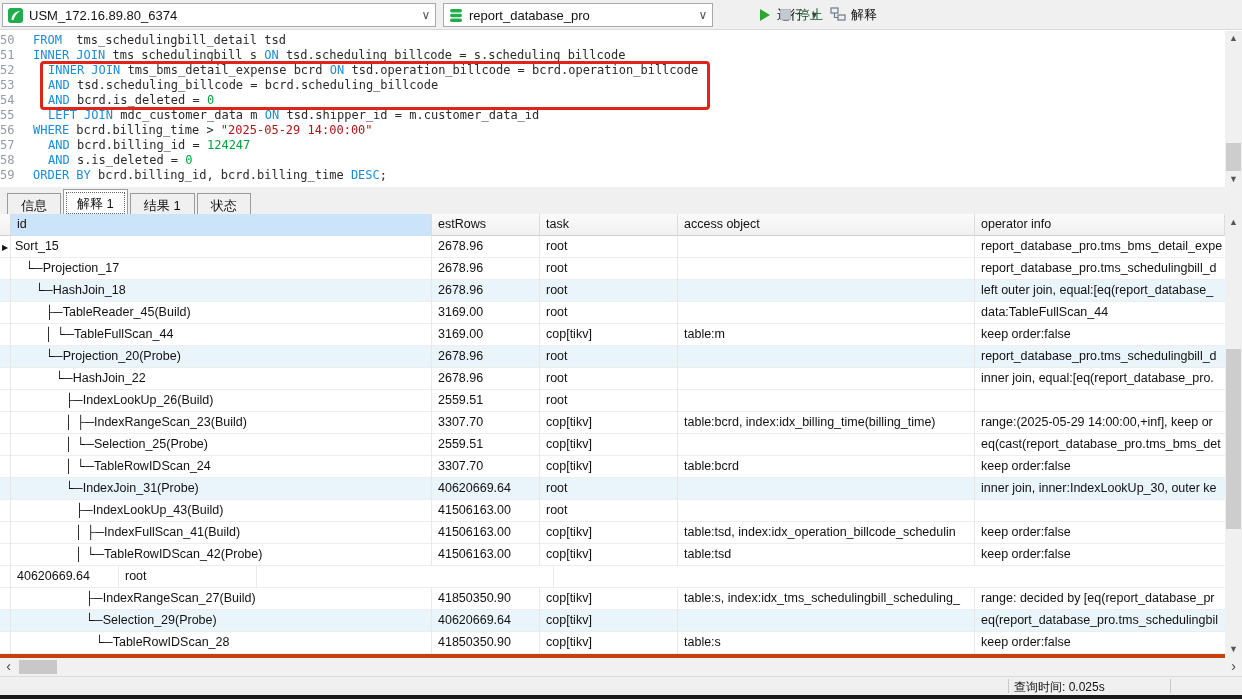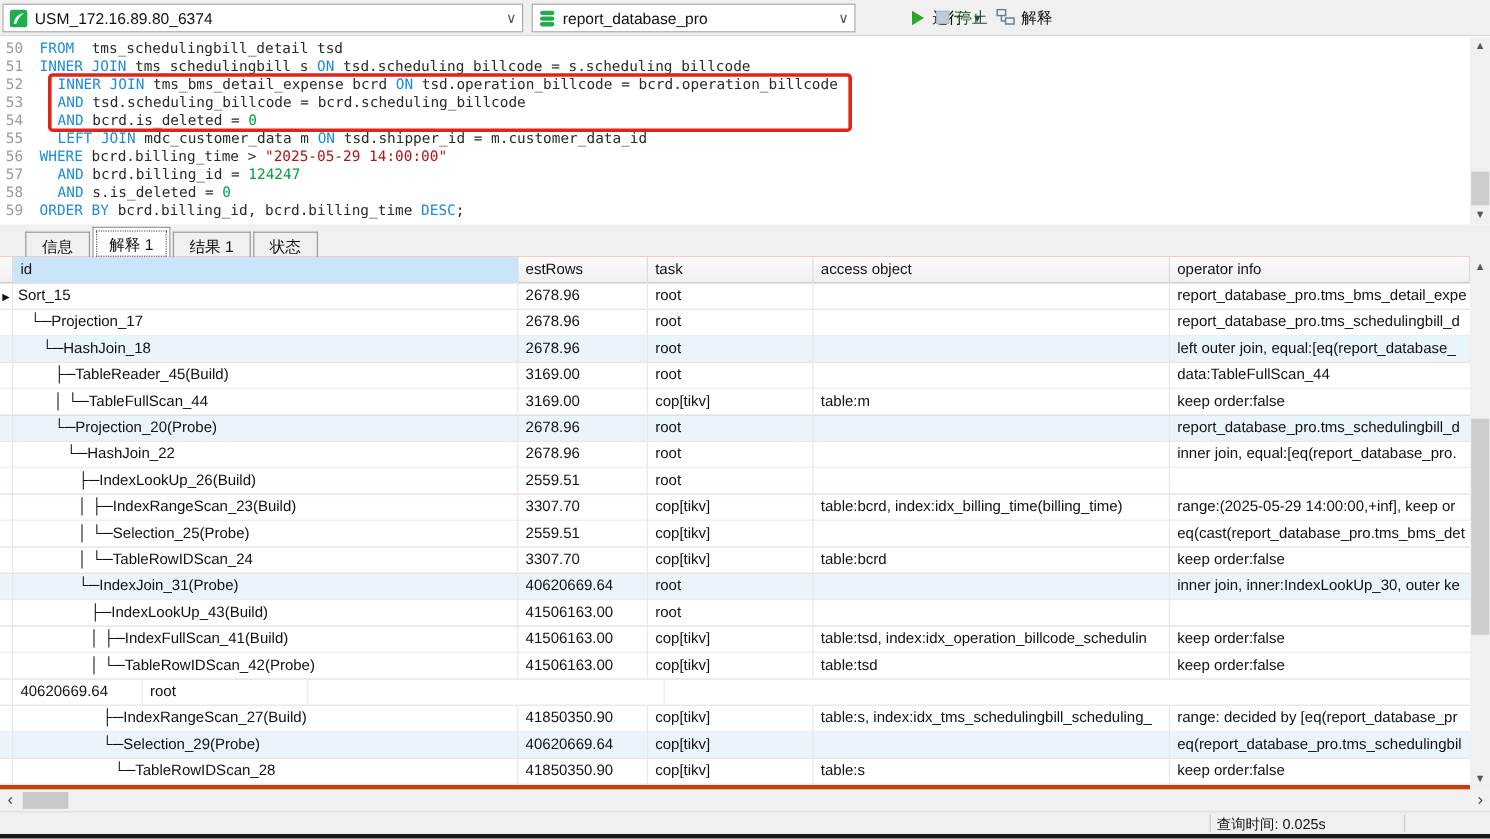--- a/index.html
+++ b/index.html
@@ -26,39 +26,39 @@
   #btn-stop { left:780px; color:#14532d; }
   #btn-stop .sq { width:11px; height:11px; background:#c2cbd2; border:1px solid #b0b8bf; margin-right:6px; }
   #btn-explain { left:830px; }
   #btn-explain svg { margin-right:5px; }
 
   
   #editor { position:absolute; top:30px; left:0; width:1242px; height:157px; background:#fff; }
   #editor-lines { position:absolute; top:3px; left:0; right:18px; font-family:"DejaVu Sans Mono","Liberation Mono",monospace;
                   font-size:12px; line-height:15px; white-space:pre; }
   .ed-line { height:15px; display:flex; }
-  .ed-line .ln { width:24px; text-align:center; color:#959ba3; flex:0 0 auto; }
+  .ed-line .ln { width:24px; text-align:left; color:#959ba3; flex:0 0 auto; }
   .ed-line .code { margin-left:9px; color:#222; }
   .ed-line.ind .code { margin-left:24px; }
   .tok-kw  { color:#1a8cd8; }
   .tok-num { color:#00a33c; }
   .tok-str { color:#b01414; }
   .tok-plain { color:#2a2a2a; }
   #hl-box { position:absolute; left:40px; width:670px; border:3px solid #e0241a; border-radius:4px; }
   
   #ed-vscroll { position:absolute; top:1px; right:0; width:17px; height:156px; background:#f0f0f0; }
   #ed-vscroll .arr { position:absolute; left:0; width:17px; height:15px; color:#555; font-size:9px;
                      text-align:center; line-height:15px; }
   #ed-vscroll .arr.up { top:0; }
   #ed-vscroll .arr.dn { bottom:0; }
   #ed-vscroll .thumb { position:absolute; left:1px; width:15px; top:112px; height:28px; background:#cdcdcd; }
 
   
   #tabbar { position:absolute; top:187px; left:0; width:1242px; height:27px; background:#f0f0f0;
-            padding:2px 0 0 21px; }
+            padding:2px 0 0 7px; }
   .tab { display:inline-block; font-size:13px; color:#111; background:#f0f0f0;
          border:1px solid #9b9b9b; border-bottom:none; padding:3px 13px 4px 13px; margin-right:2px;
          position:relative; top:2px; }
   .tab.active { background:#fff; top:0; padding-top:5px; outline:1px dotted #666; outline-offset:-4px; }
 
   
   #grid { position:absolute; top:214px; left:0; width:1225px; height:444px; background:#c2410c; overflow:hidden; }
   .gr-row { display:flex; height:22px; border-bottom:1px solid #ededed; background:#fff; font-size:12.5px;
             color:#111; align-items:center; }
   .gr-row.tint { background:#eaf4fb; }

